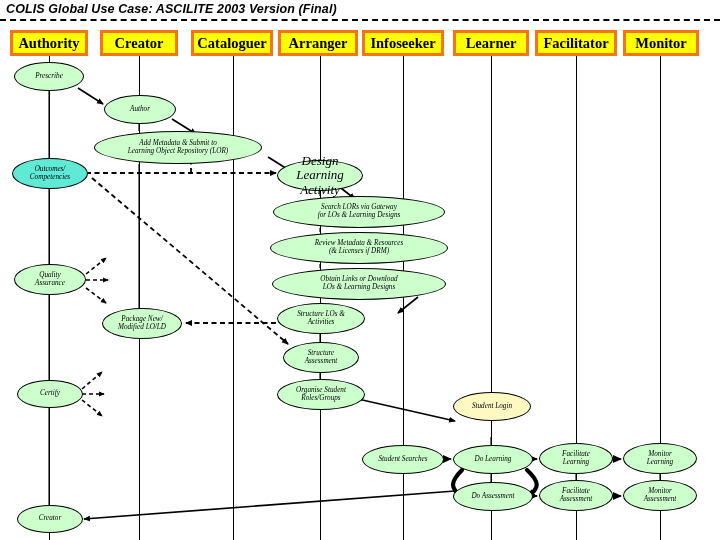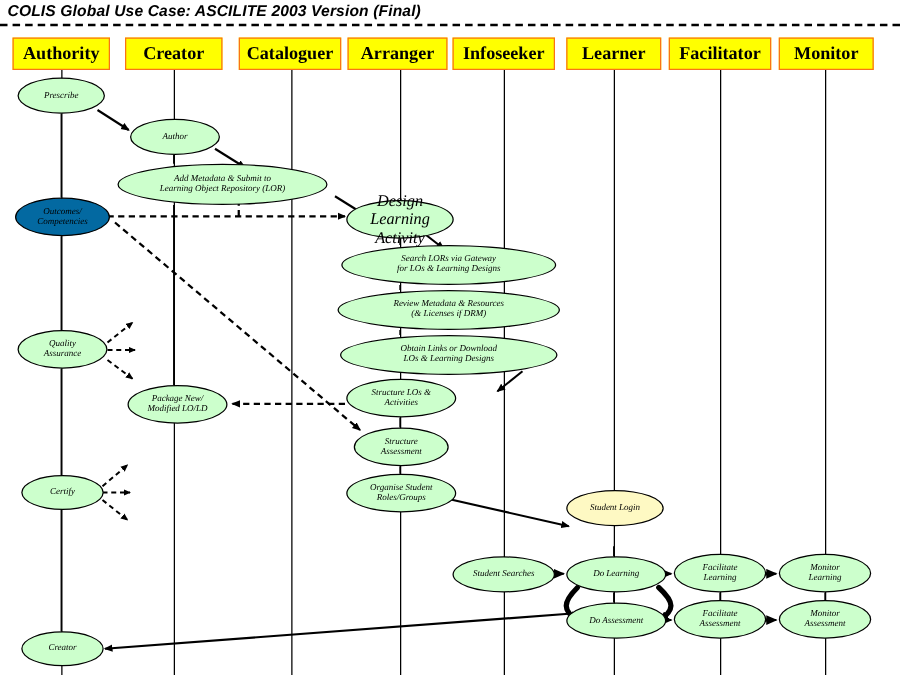--- a/index.html
+++ b/index.html
@@ -10,21 +10,21 @@
     position:absolute;left:6px;top:2px;
     font-family:"Liberation Sans",sans-serif;
     font-weight:bold;font-style:italic;font-size:12.5px;color:#000;
     letter-spacing:0.1px;white-space:nowrap;
   }
   #titlerule{
     position:absolute;left:0px;top:19px;width:720px;height:0;
     border-top:2px dashed #000;
   }
   .role{
-    position:absolute;background:#ffff00;border:1px solid #f97316;
+    position:absolute;background:#ffff00;border:3px solid #f97316;
     display:flex;align-items:center;justify-content:center;
     font-family:"Liberation Serif",serif;font-weight:bold;font-size:14.5px;
     color:#000;box-sizing:border-box;overflow:hidden;white-space:nowrap;
   }
   .lane{position:absolute;width:0;border-left:1px solid #000;}
   .node{
     position:absolute;background:#ccffcc;border:1px solid #000;
     border-radius:50%;
     display:flex;align-items:center;justify-content:center;text-align:center;
     font-family:"Liberation Serif",serif;font-style:italic;
@@ -148,21 +148,21 @@
   <div id="nodes">
       <div class="node" style="left: 14px; top: 62px; width: 70px; height: 29px; font-size: 7.2px; background: rgb(204, 255, 204);">
         <span>Prescribe</span>
       </div>
       <div class="node" style="left: 104px; top: 95px; width: 72px; height: 29px; font-size: 7.2px; background: rgb(204, 255, 204);">
         <span>Author</span>
       </div>
       <div class="node" style="left: 94px; top: 131px; width: 168px; height: 33px; font-size: 7.2px; background: rgb(204, 255, 204);">
         <span>Add Metadata &amp; Submit to<br>Learning Object Repository (LOR)</span>
       </div>
-      <div class="node" style="left: 12px; top: 158px; width: 76px; height: 31px; font-size: 7.2px; background: #0369a1; font-style: italic;">
+      <div class="node" style="left: 12px; top: 158px; width: 76px; height: 31px; font-size: 7.2px; background: #5eead4; font-style: italic;">
         <span>Outcomes/<br>Competencies</span>
       </div>
       <div class="node" style="left: 277px; top: 160px; width: 86px; height: 31px; font-size: 13px; background: rgb(204, 255, 204);">
         <span>Design Learning<br>Activity</span>
       </div>
       <div class="node" style="left: 273px; top: 196px; width: 172px; height: 32px; font-size: 7.2px; background: rgb(204, 255, 204);">
         <span>Search LORs via Gateway<br>for LOs &amp; Learning Designs</span>
       </div>
       <div class="node" style="left: 270px; top: 232px; width: 178px; height: 32px; font-size: 7.2px; background: rgb(204, 255, 204);">
         <span>Review Metadata &amp; Resources<br>(&amp; Licenses if DRM)</span>

